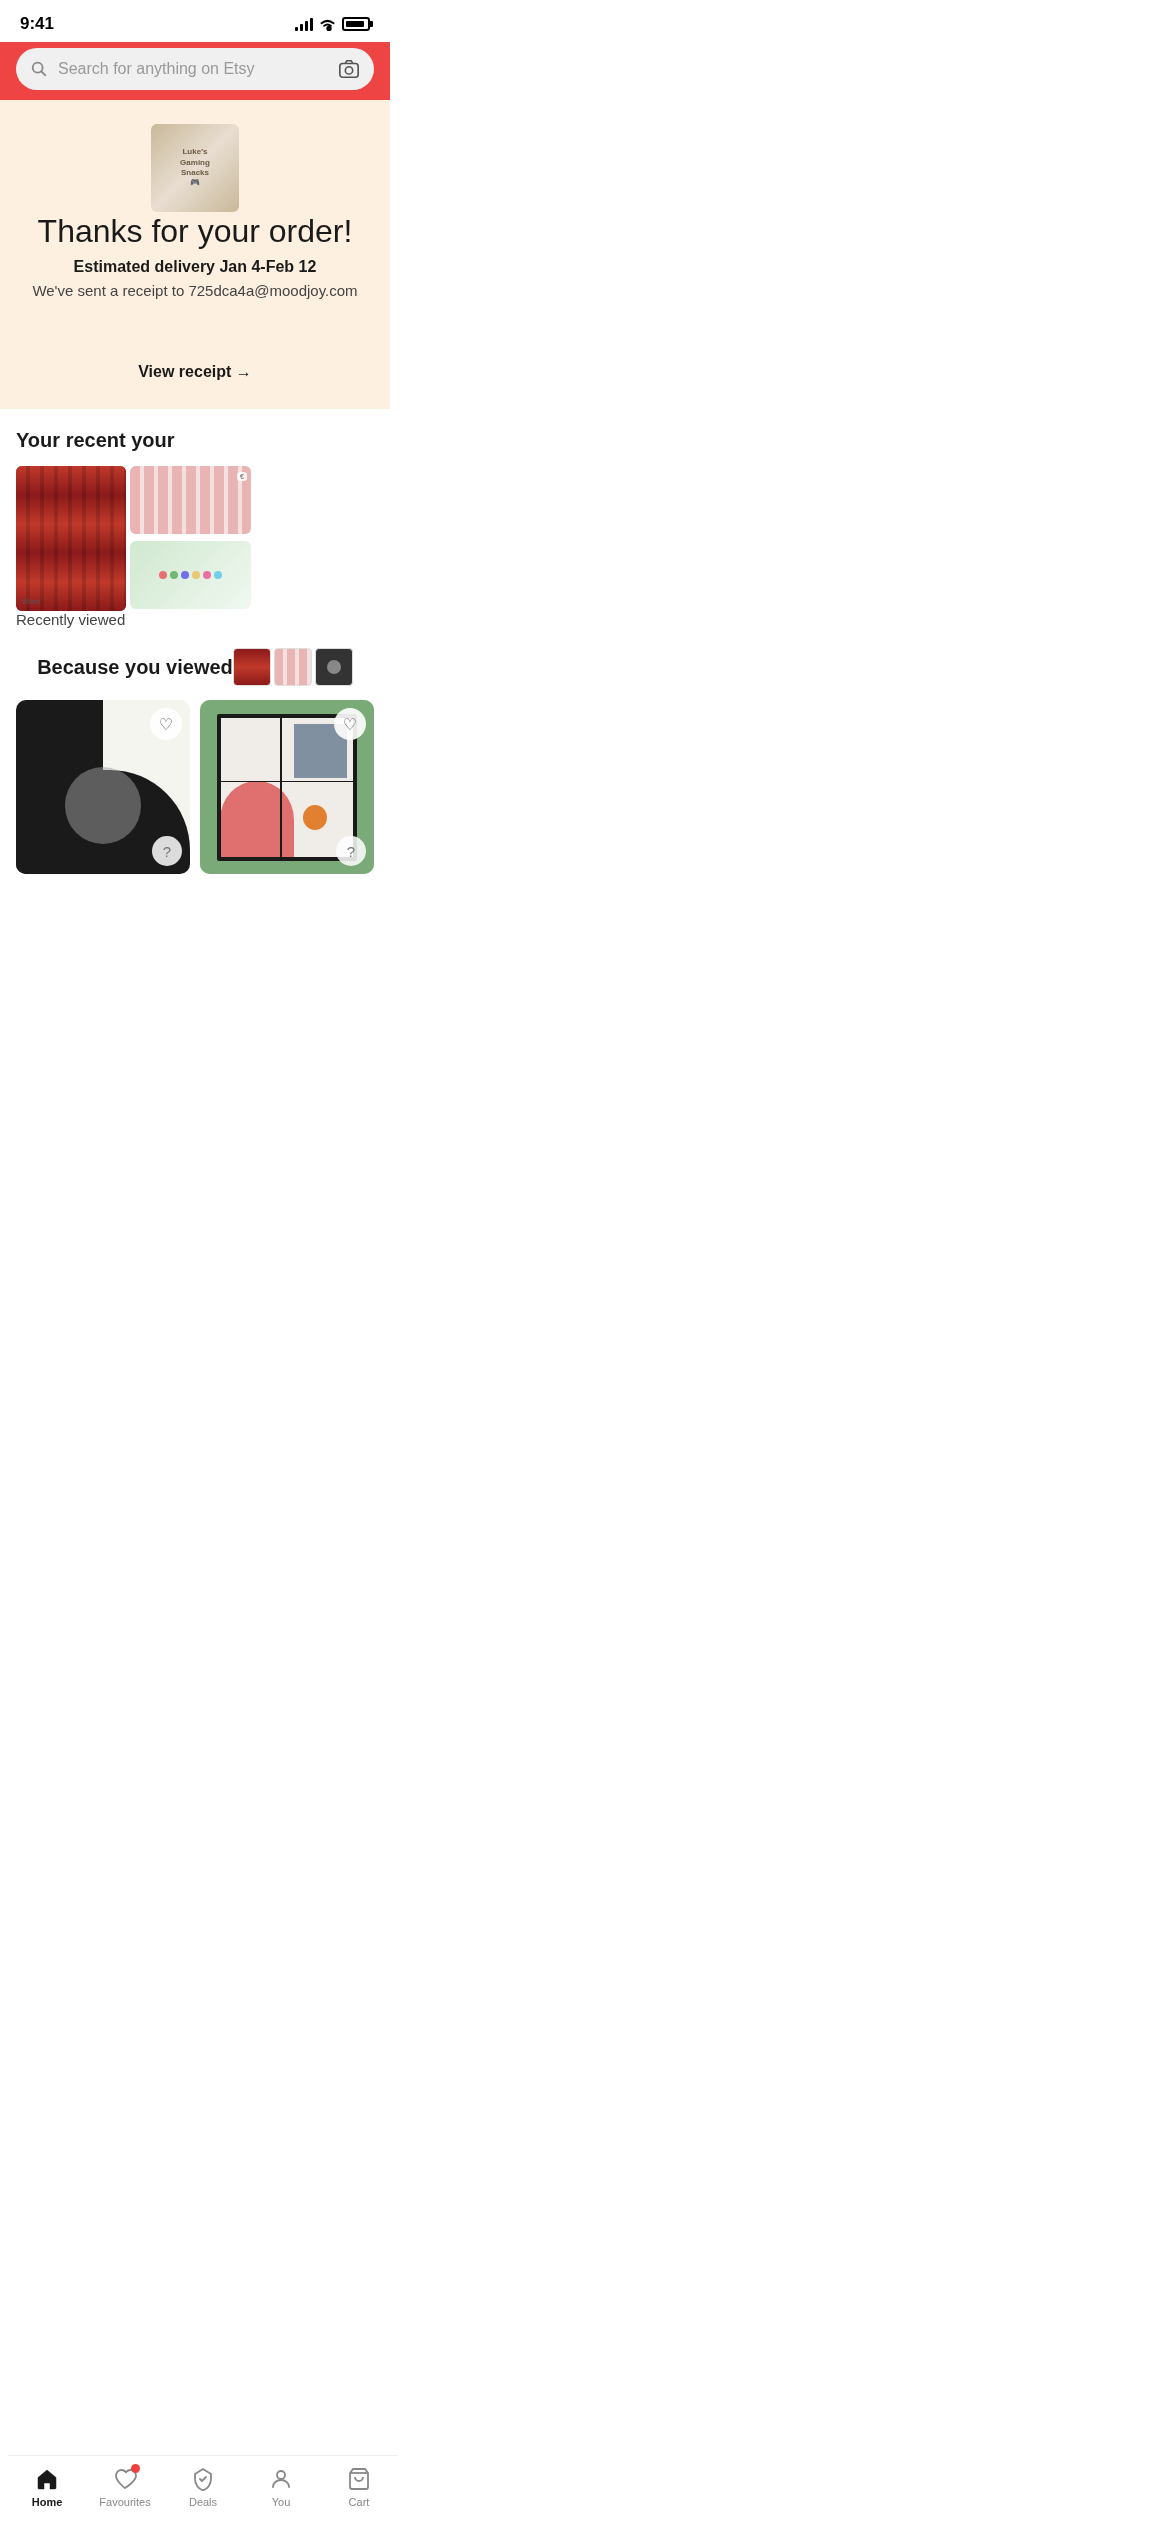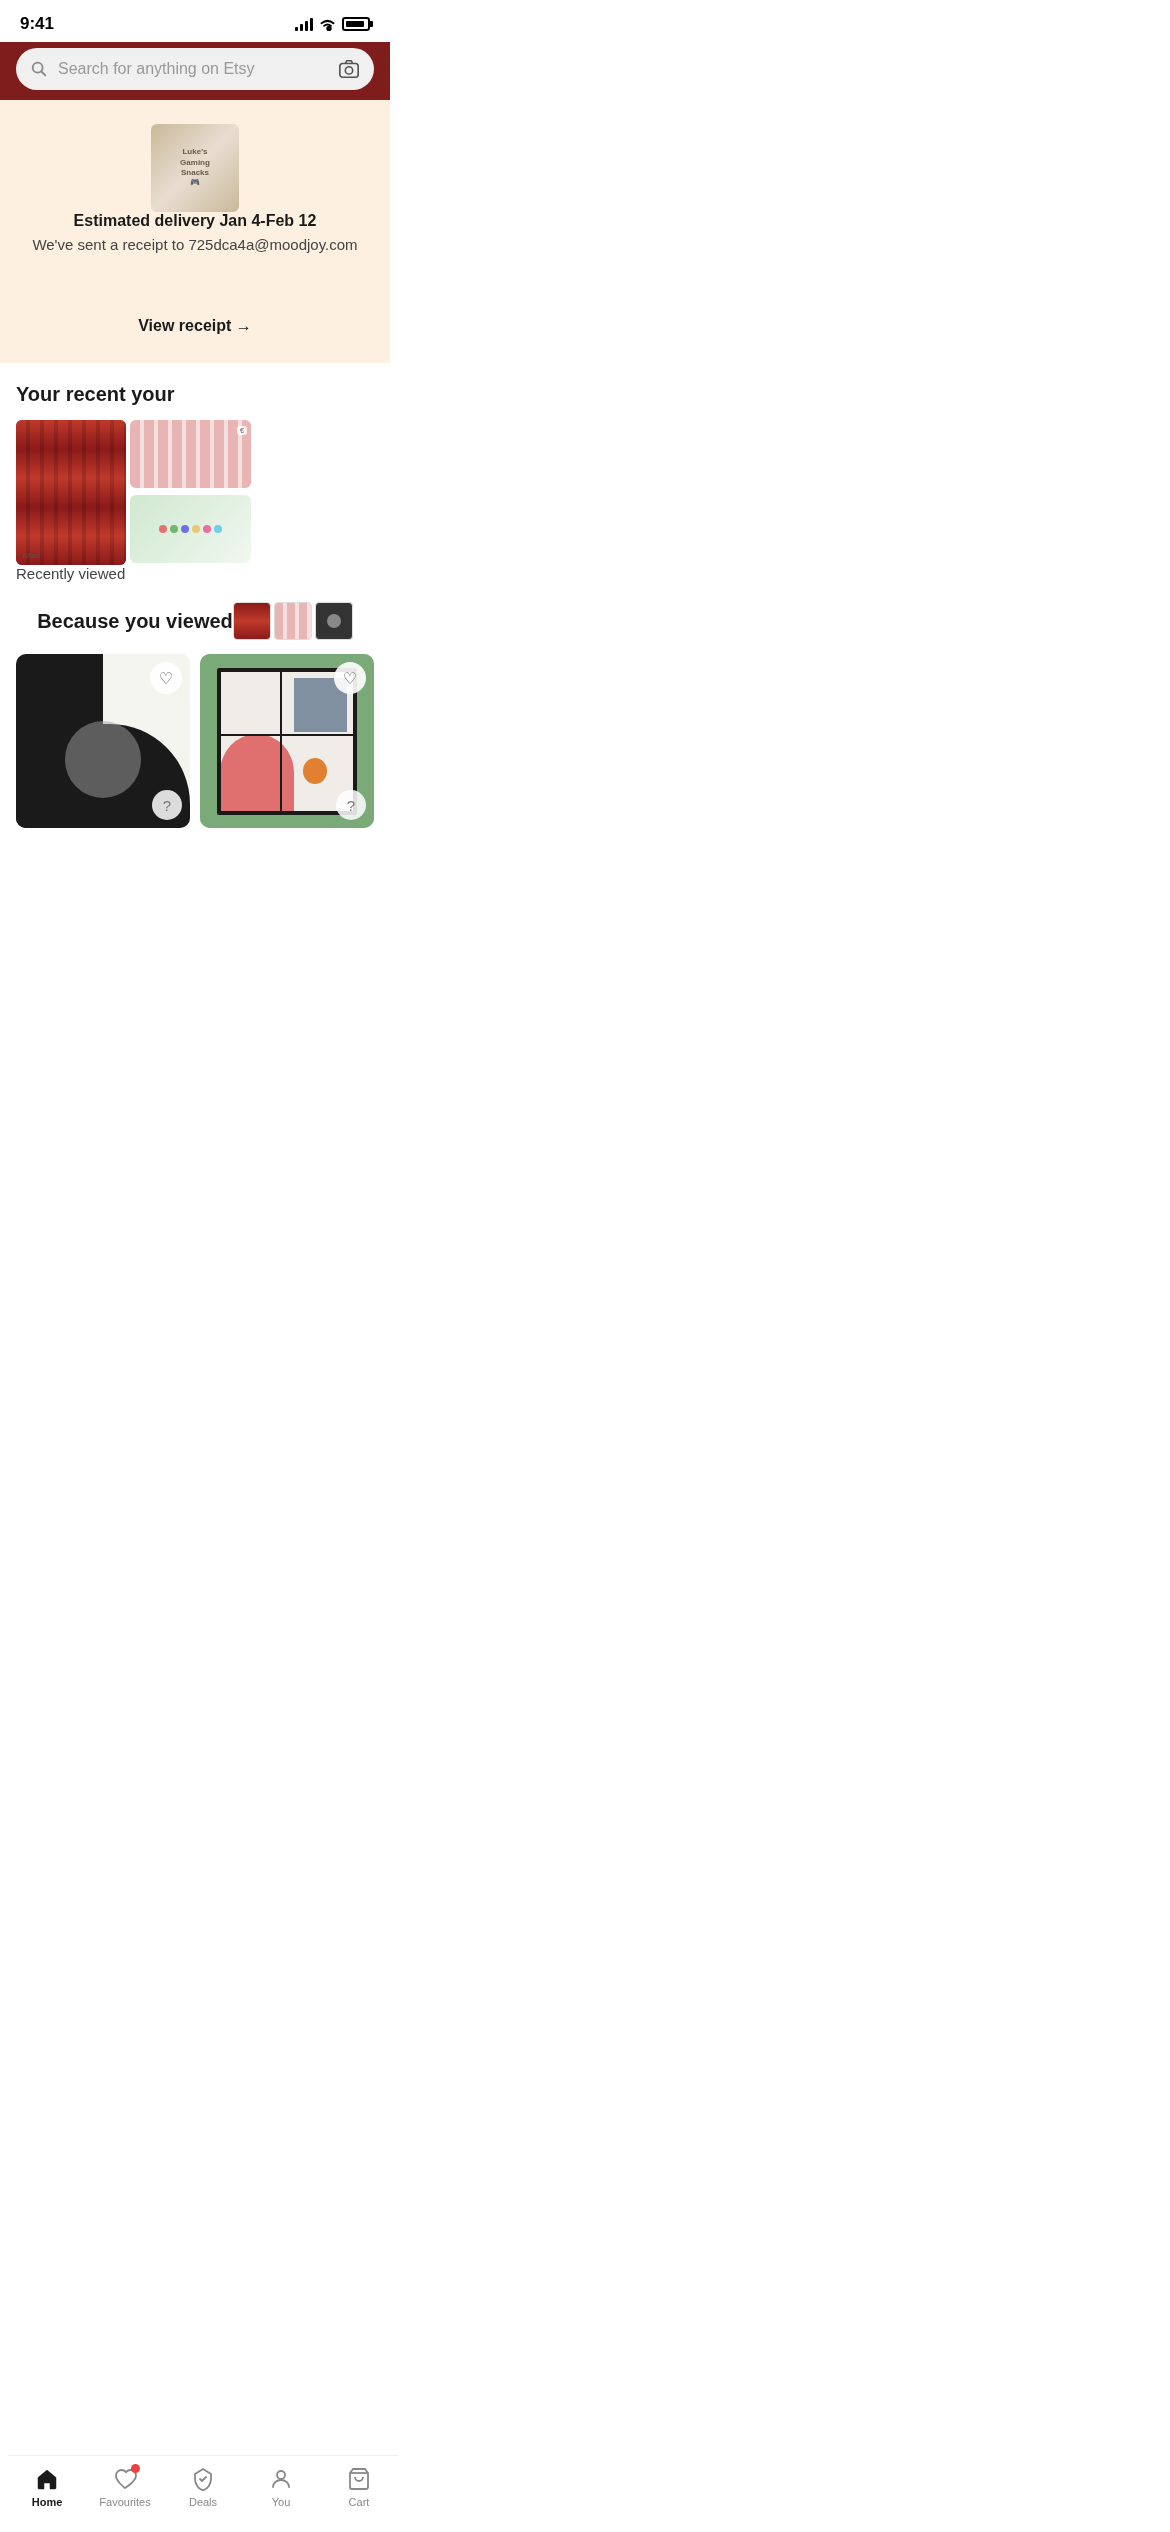--- a/index.html
+++ b/index.html
@@ -72,21 +72,21 @@
     .battery-fill {
       height: 100%;
       width: 90%;
       background: #000;
       border-radius: 1px;
     }
 
     
     .search-bar-container {
       padding: 6px 16px 10px;
-      background: #7f1d1d;
+      background: #ef4444;
     }
     .search-bar {
       display: flex;
       align-items: center;
       background: #f0f0f0;
       border-radius: 30px;
       padding: 10px 14px;
       gap: 10px;
     }
     .search-icon-svg {
@@ -551,20 +551,21 @@
       <circle cx="12" cy="13.5" r="4" stroke="#555" stroke-width="1.8"></circle>
       <path d="M8 6l1.5-3h5L16 6" stroke="#555" stroke-width="1.8" stroke-linejoin="round"></path>
     </svg>
   </div>
 </div>
 
 <div class="order-banner">
   <div class="product-img-inner">
     Luke's<br>Gaming<br>Snacks<br>🎮
   </div>
+  <h1 class="order-title">Thanks for your order!</h1>
   <p class="order-delivery">Estimated delivery Jan 4-Feb 12</p>
   <p class="order-email">We've sent a receipt to 725dca4a@moodjoy.com</p>
   <a class="view-receipt-link" href="#">View receipt →</a>
 </div>
 
 <div class="section">
   <h2 class="section-title">Your recent your</h2>
 
   <div class="recent-finds-grid">
 

